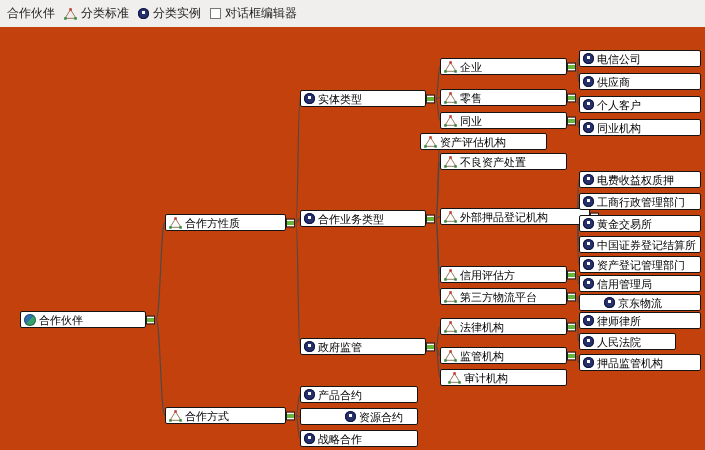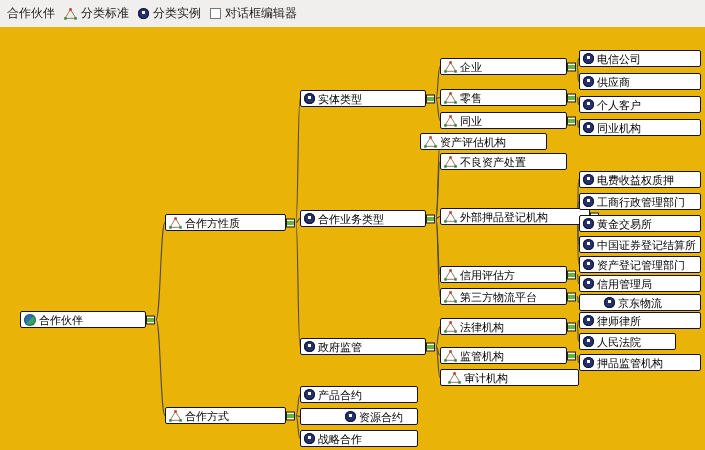--- a/index.html
+++ b/index.html
@@ -1,16 +1,16 @@
 <!DOCTYPE html>
 <html><head>
 <meta charset="utf-8">
 <style>
   html,body{margin:0;padding:0;background:#fff;}
-  #app{position:relative;width:705px;height:450px;overflow:hidden;background:#eab308;
+  #app{position:relative;width:705px;height:450px;overflow:hidden;background:#c2410c;
        font-family:"Liberation Sans","DejaVu Sans",sans-serif;}
   
   #toolbar{position:absolute;left:0;top:0;width:705px;height:27px;background:#f1efed;
            display:flex;align-items:center;gap:9px;padding-left:7px;box-sizing:border-box;
            font-size:12px;color:#1c1c1c;}
   .legend-item{display:flex;align-items:center;gap:4px;}
   .checkbox{width:11px;height:11px;border:1px solid #777;background:#fff;display:inline-block;box-sizing:border-box;}
   
   #canvas{position:absolute;left:0;top:27px;width:705px;height:423px;}
   #edges{position:absolute;left:0;top:0;width:705px;height:423px;}
@@ -263,21 +263,21 @@
           <svg width="13" height="12" viewBox="0 0 13 12">
             <path d="M6.5 1.6 L12 10.3 L1 10.3 Z" fill="none" stroke="#9a7a5f" stroke-width="1"></path>
             <rect x="5.3" y="0.2" width="2.5" height="2.5" fill="#c03a2b"></rect>
             <rect x="0.2" y="9.2" width="2.5" height="2.5" fill="#2c8c3c"></rect>
             <rect x="10.3" y="9.2" width="2.5" height="2.5" fill="#2c8c3c"></rect>
           </svg>
         </span>
         <span class="lbl">监管机构</span>
         <span class="conn"></span>
       </div>
-      <div class="node" style="left: 440px; top: 342px; width: 139px; padding-left: 7px;">
+      <div class="node" style="left: 440px; top: 342px; width: 127px; padding-left: 7px;">
         <span class="ic-class">
           <svg width="13" height="12" viewBox="0 0 13 12">
             <path d="M6.5 1.6 L12 10.3 L1 10.3 Z" fill="none" stroke="#9a7a5f" stroke-width="1"></path>
             <rect x="5.3" y="0.2" width="2.5" height="2.5" fill="#c03a2b"></rect>
             <rect x="0.2" y="9.2" width="2.5" height="2.5" fill="#2c8c3c"></rect>
             <rect x="10.3" y="9.2" width="2.5" height="2.5" fill="#2c8c3c"></rect>
           </svg>
         </span>
         <span class="lbl">审计机构</span>
       </div>

